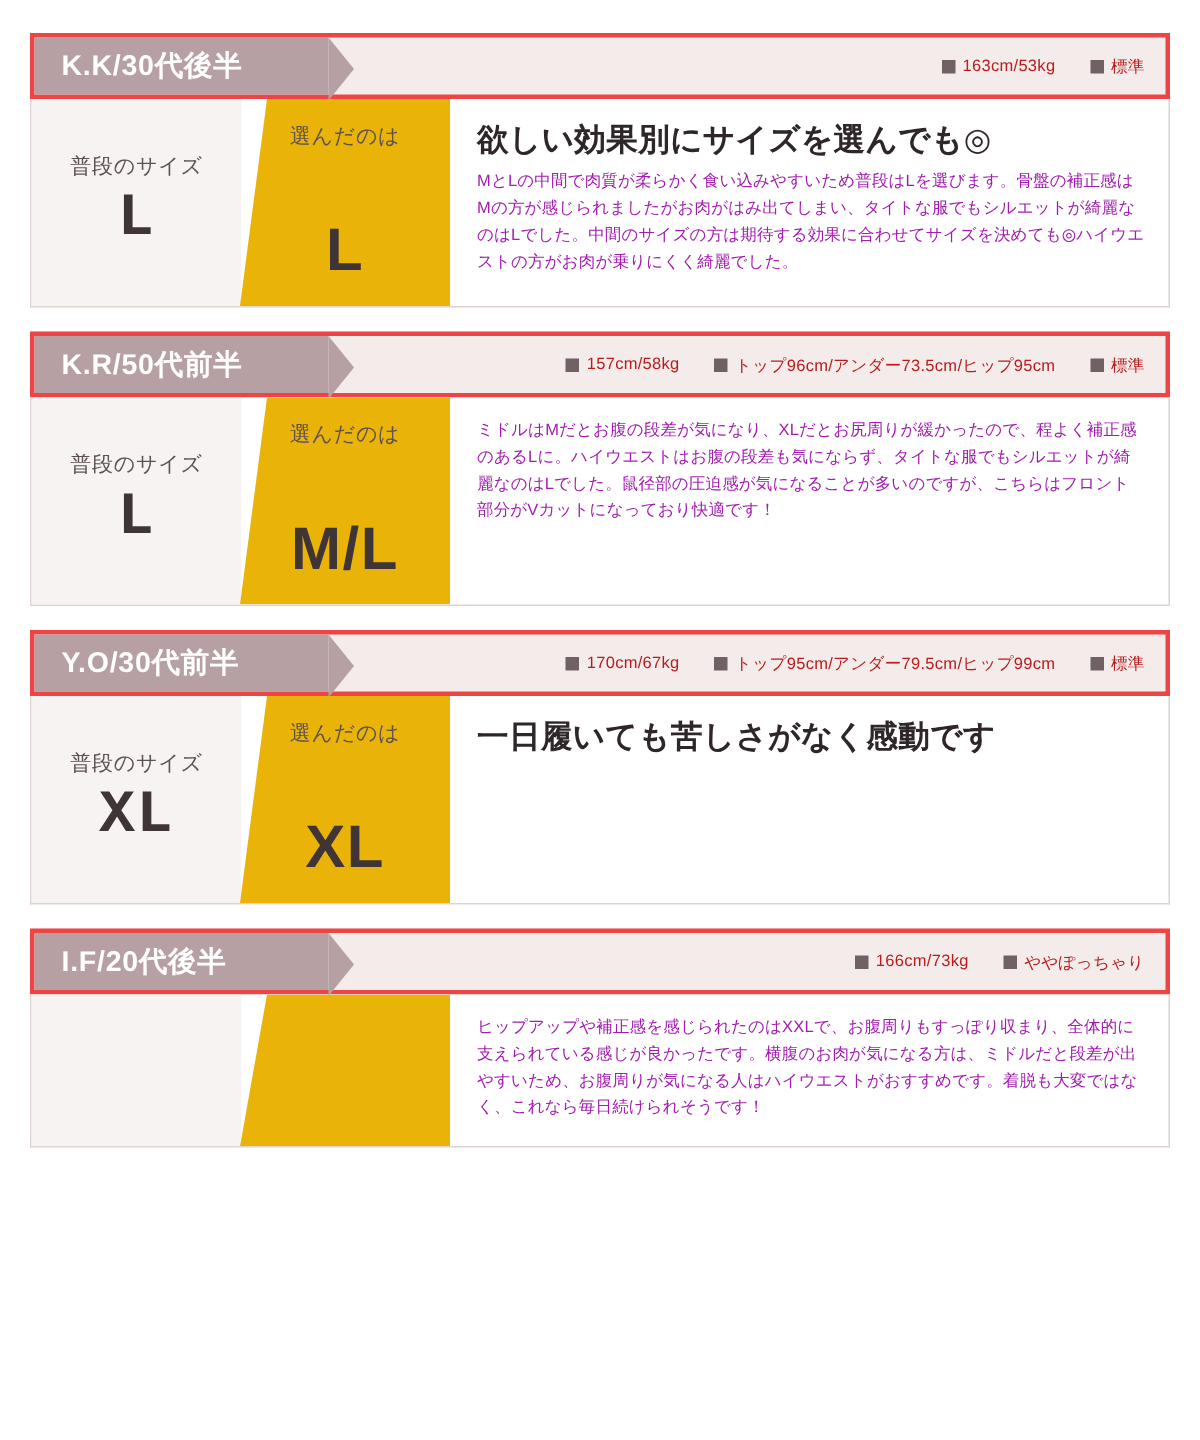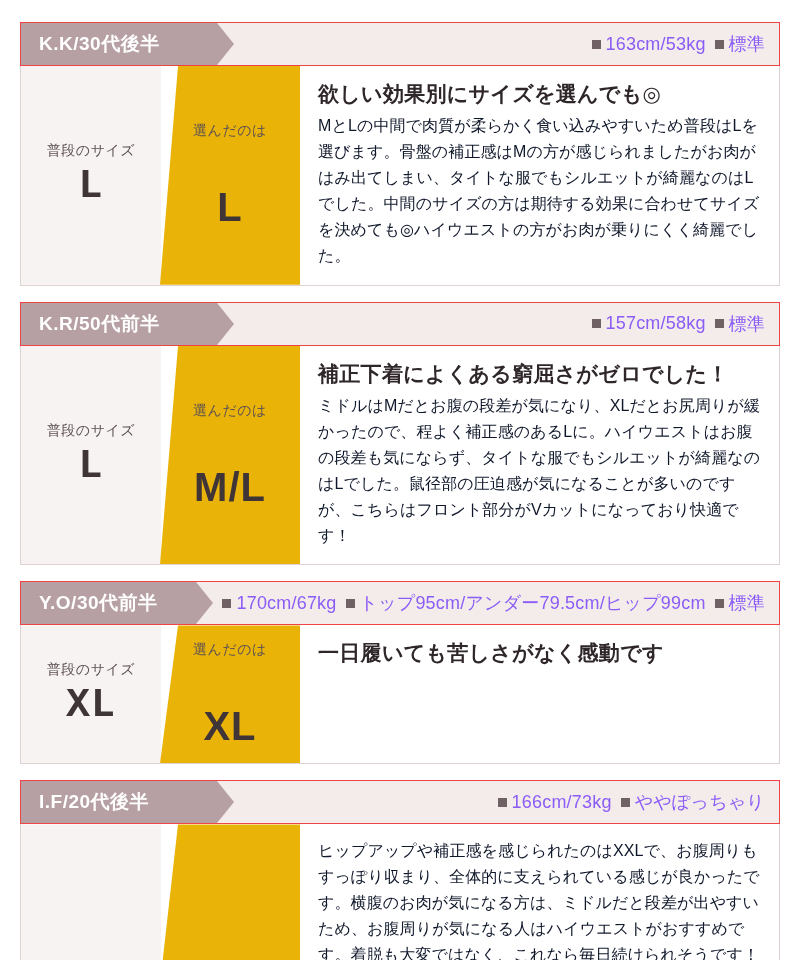--- a/index.html
+++ b/index.html
@@ -27,21 +27,21 @@
     box-sizing: border-box;
   }
   .review-card:first-child { margin-top: 22px; }
 
   
   .card-head {
     display: flex;
     align-items: stretch;
     height: 44px;
     background: #f3eceb;
-    border: 1px solid #ef4444;
+    border: 3px solid #ef4444;
     box-sizing: border-box;
     justify-content: space-between;
   }
   .head-name {
     width: 196px;
     background: #b7a0a4;
     color: #ffffff;
     font-size: 19px;
     font-weight: bold;
     display: flex;
@@ -60,25 +60,25 @@
     height: 0;
     border-top: 21px solid transparent;
     border-bottom: 21px solid transparent;
     border-left: 17px solid #b7a0a4;
   }
   .head-specs {
     flex: 1;
     display: flex;
     align-items: center;
     justify-content: flex-end;
-    gap: 9px;
+    gap: 23px;
     padding-right: 14px;
     padding-left: 26px;
-    font-size: 18px;
-    color: #8b5cf6;
+    font-size: 11px;
+    color: #b91c1c;
     letter-spacing: 0.2px;
     white-space: nowrap;
   }
   .spec {
     display: inline-flex;
     align-items: center;
   }
   .spec .sq {
     display: inline-block;
     width: 9px;
@@ -140,23 +140,23 @@
   }
   .review-title {
     font-size: 21px;
     font-weight: bold;
     color: #2e2628;
     margin: 0 0 6px 0;
     letter-spacing: 0.3px;
     line-height: 1.3;
   }
   .review-text {
-    font-size: 16px;
+    font-size: 11px;
     line-height: 1.62;
-    color: #0f172a;
+    color: #a21caf;
     margin: 0;
     letter-spacing: 0.1px;
   }
 </style>
 </head>
 <body>
 
 <div class="page">
 
   <div class="review-card">
@@ -192,35 +192,38 @@
   <div class="review-card">
     <div class="card-head">
       <div class="head-name">K.R/50代前半</div>
       <div class="head-specs">
         <span class="spec">
             <span class="sq"></span>
             <span>157cm/58kg</span>
           </span>
         <span class="spec">
             <span class="sq"></span>
+            <span>トップ96cm/アンダー73.5cm/ヒップ95cm</span>
+          </span>
+        <span class="spec">
+            <span class="sq"></span>
             <span>標準</span>
           </span>
       </div>
     </div>
     <div class="card-body">
       <div class="size-col usual">
         <div class="size-label">普段のサイズ</div>
         <div class="size-value">L</div>
       </div>
       <div class="size-col chosen">
         <div class="size-label">選んだのは</div>
         <div class="size-value">M/L</div>
       </div>
       <div class="text-col">
-        <h3 class="review-title">補正下着によくある窮屈さがゼロでした！</h3>
         <p class="review-text">ミドルはMだとお腹の段差が気になり、XLだとお尻周りが緩かったので、程よく補正感のあるLに。ハイウエストはお腹の段差も気にならず、タイトな服でもシルエットが綺麗なのはLでした。鼠径部の圧迫感が気になることが多いのですが、こちらはフロント部分がVカットになっており快適です！</p>
       </div>
     </div>
   </div>
 
   <div class="review-card">
     <div class="card-head">
       <div class="head-name">Y.O/30代前半</div>
       <div class="head-specs">
         <span class="spec">

